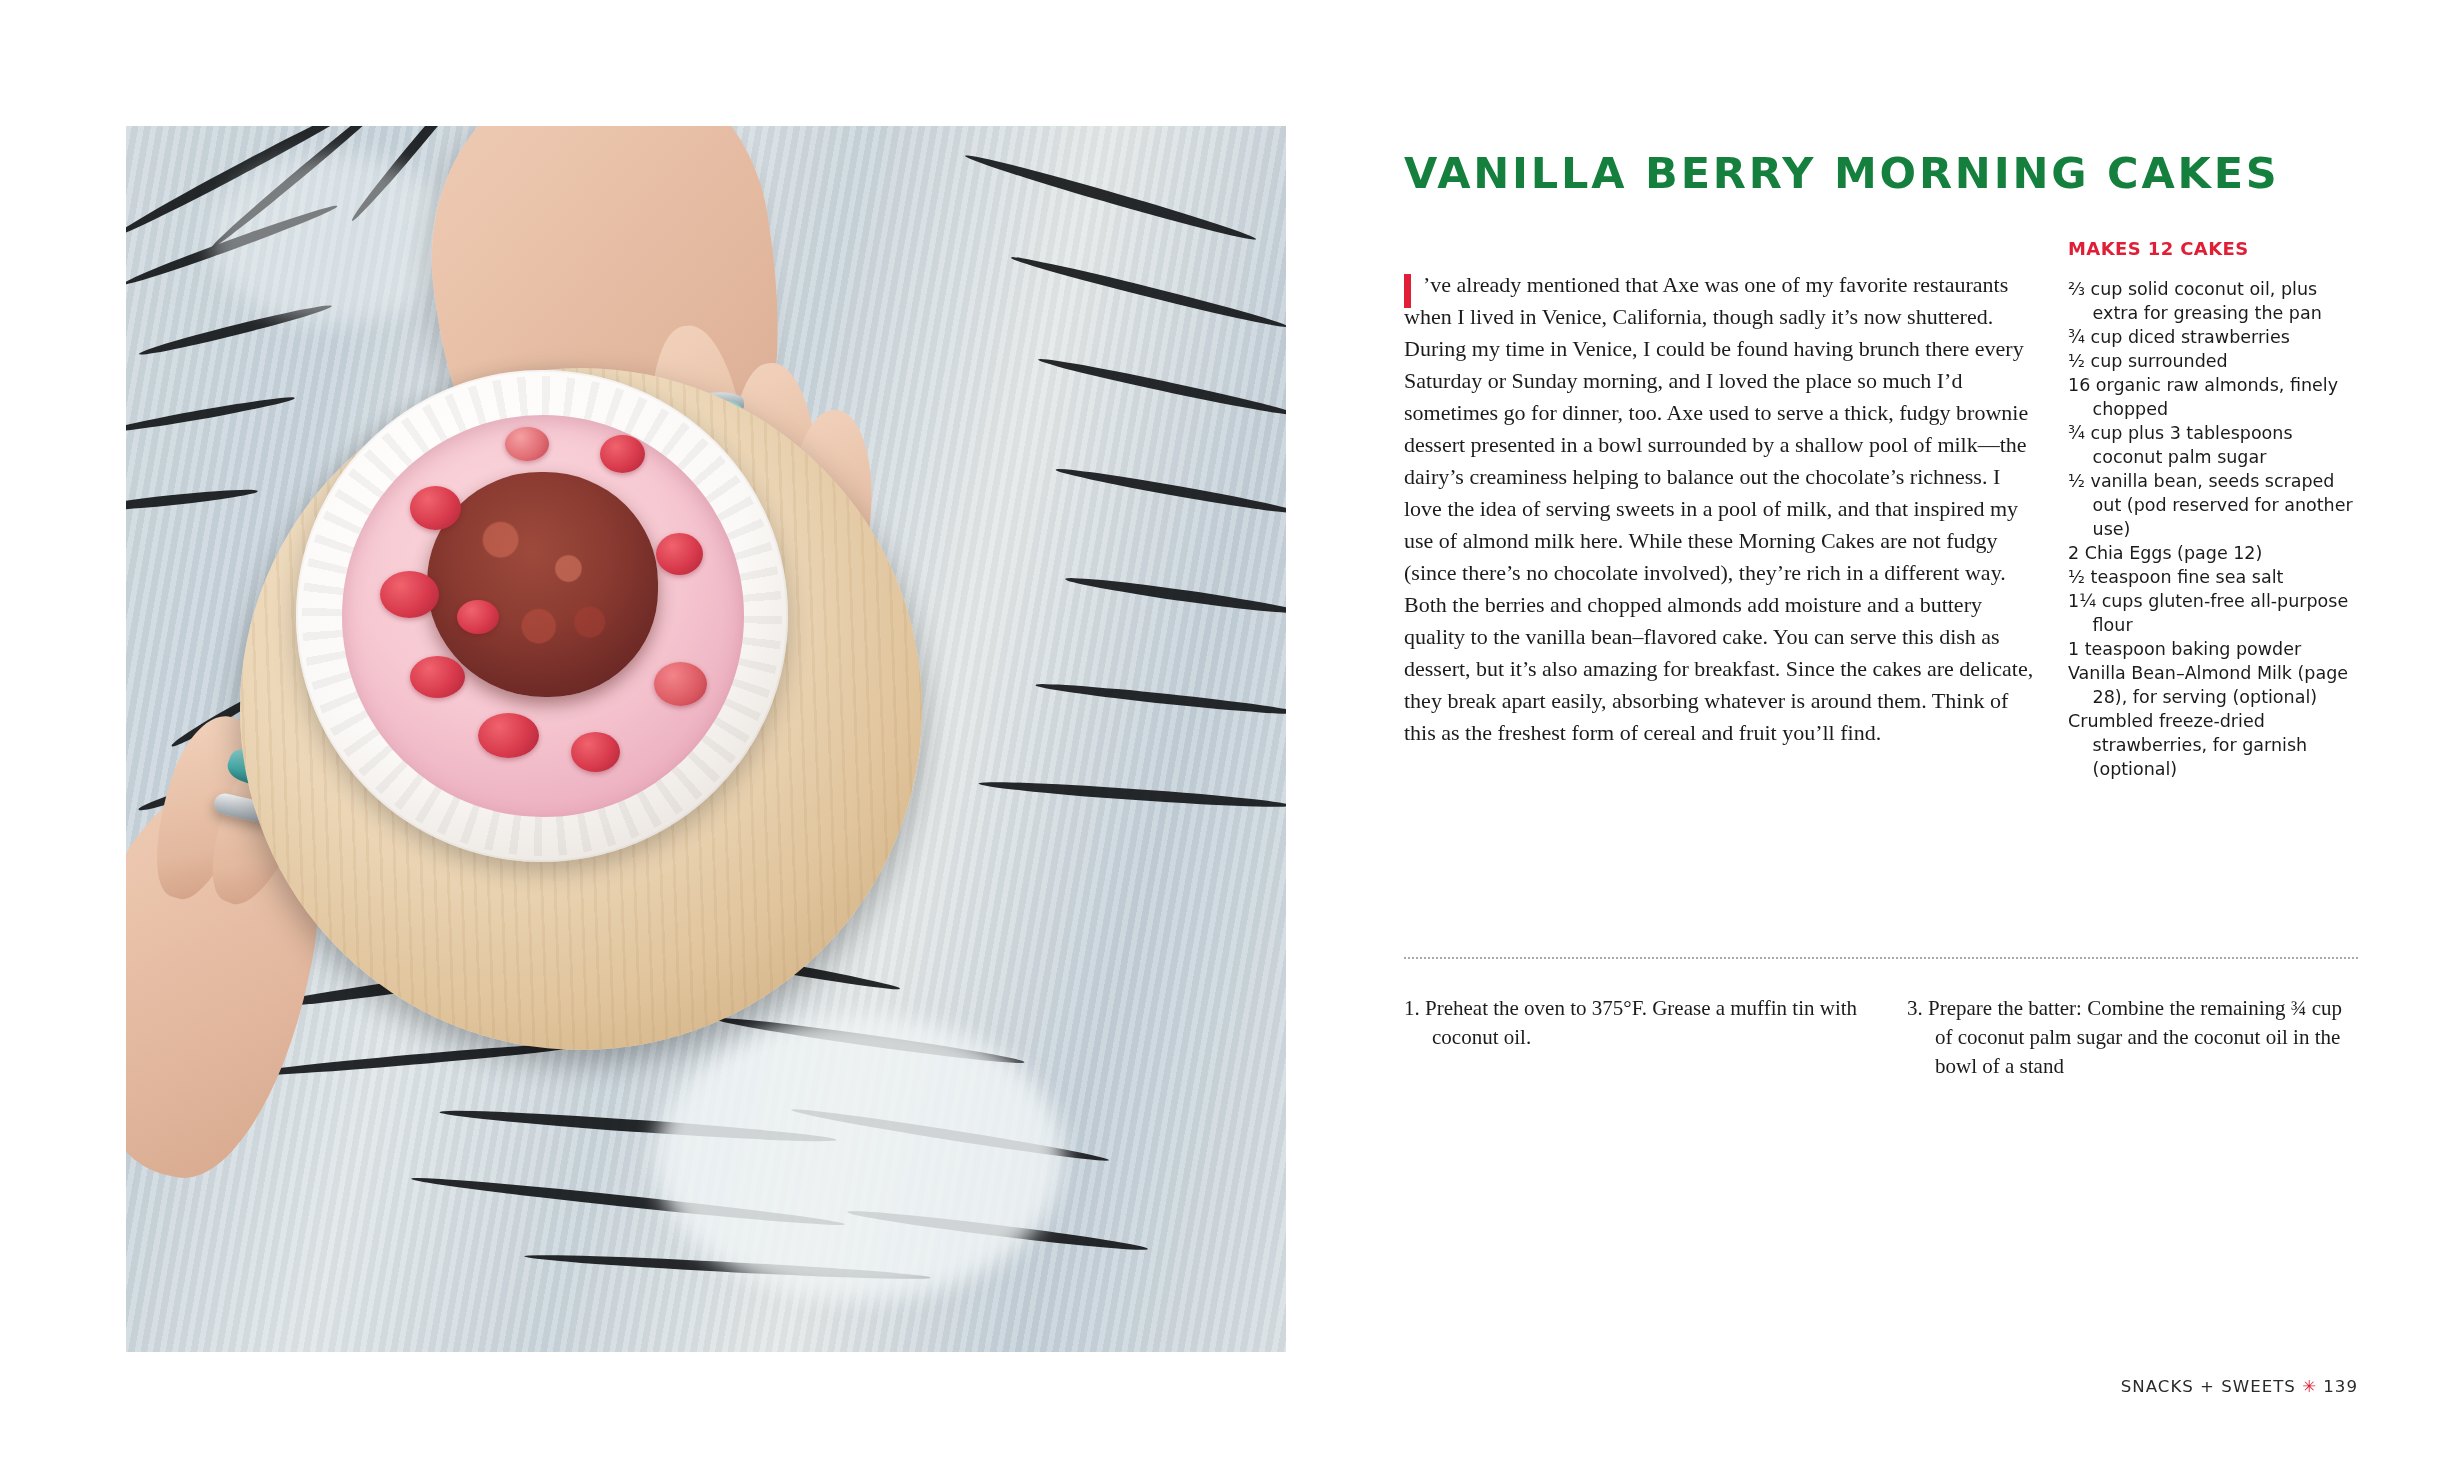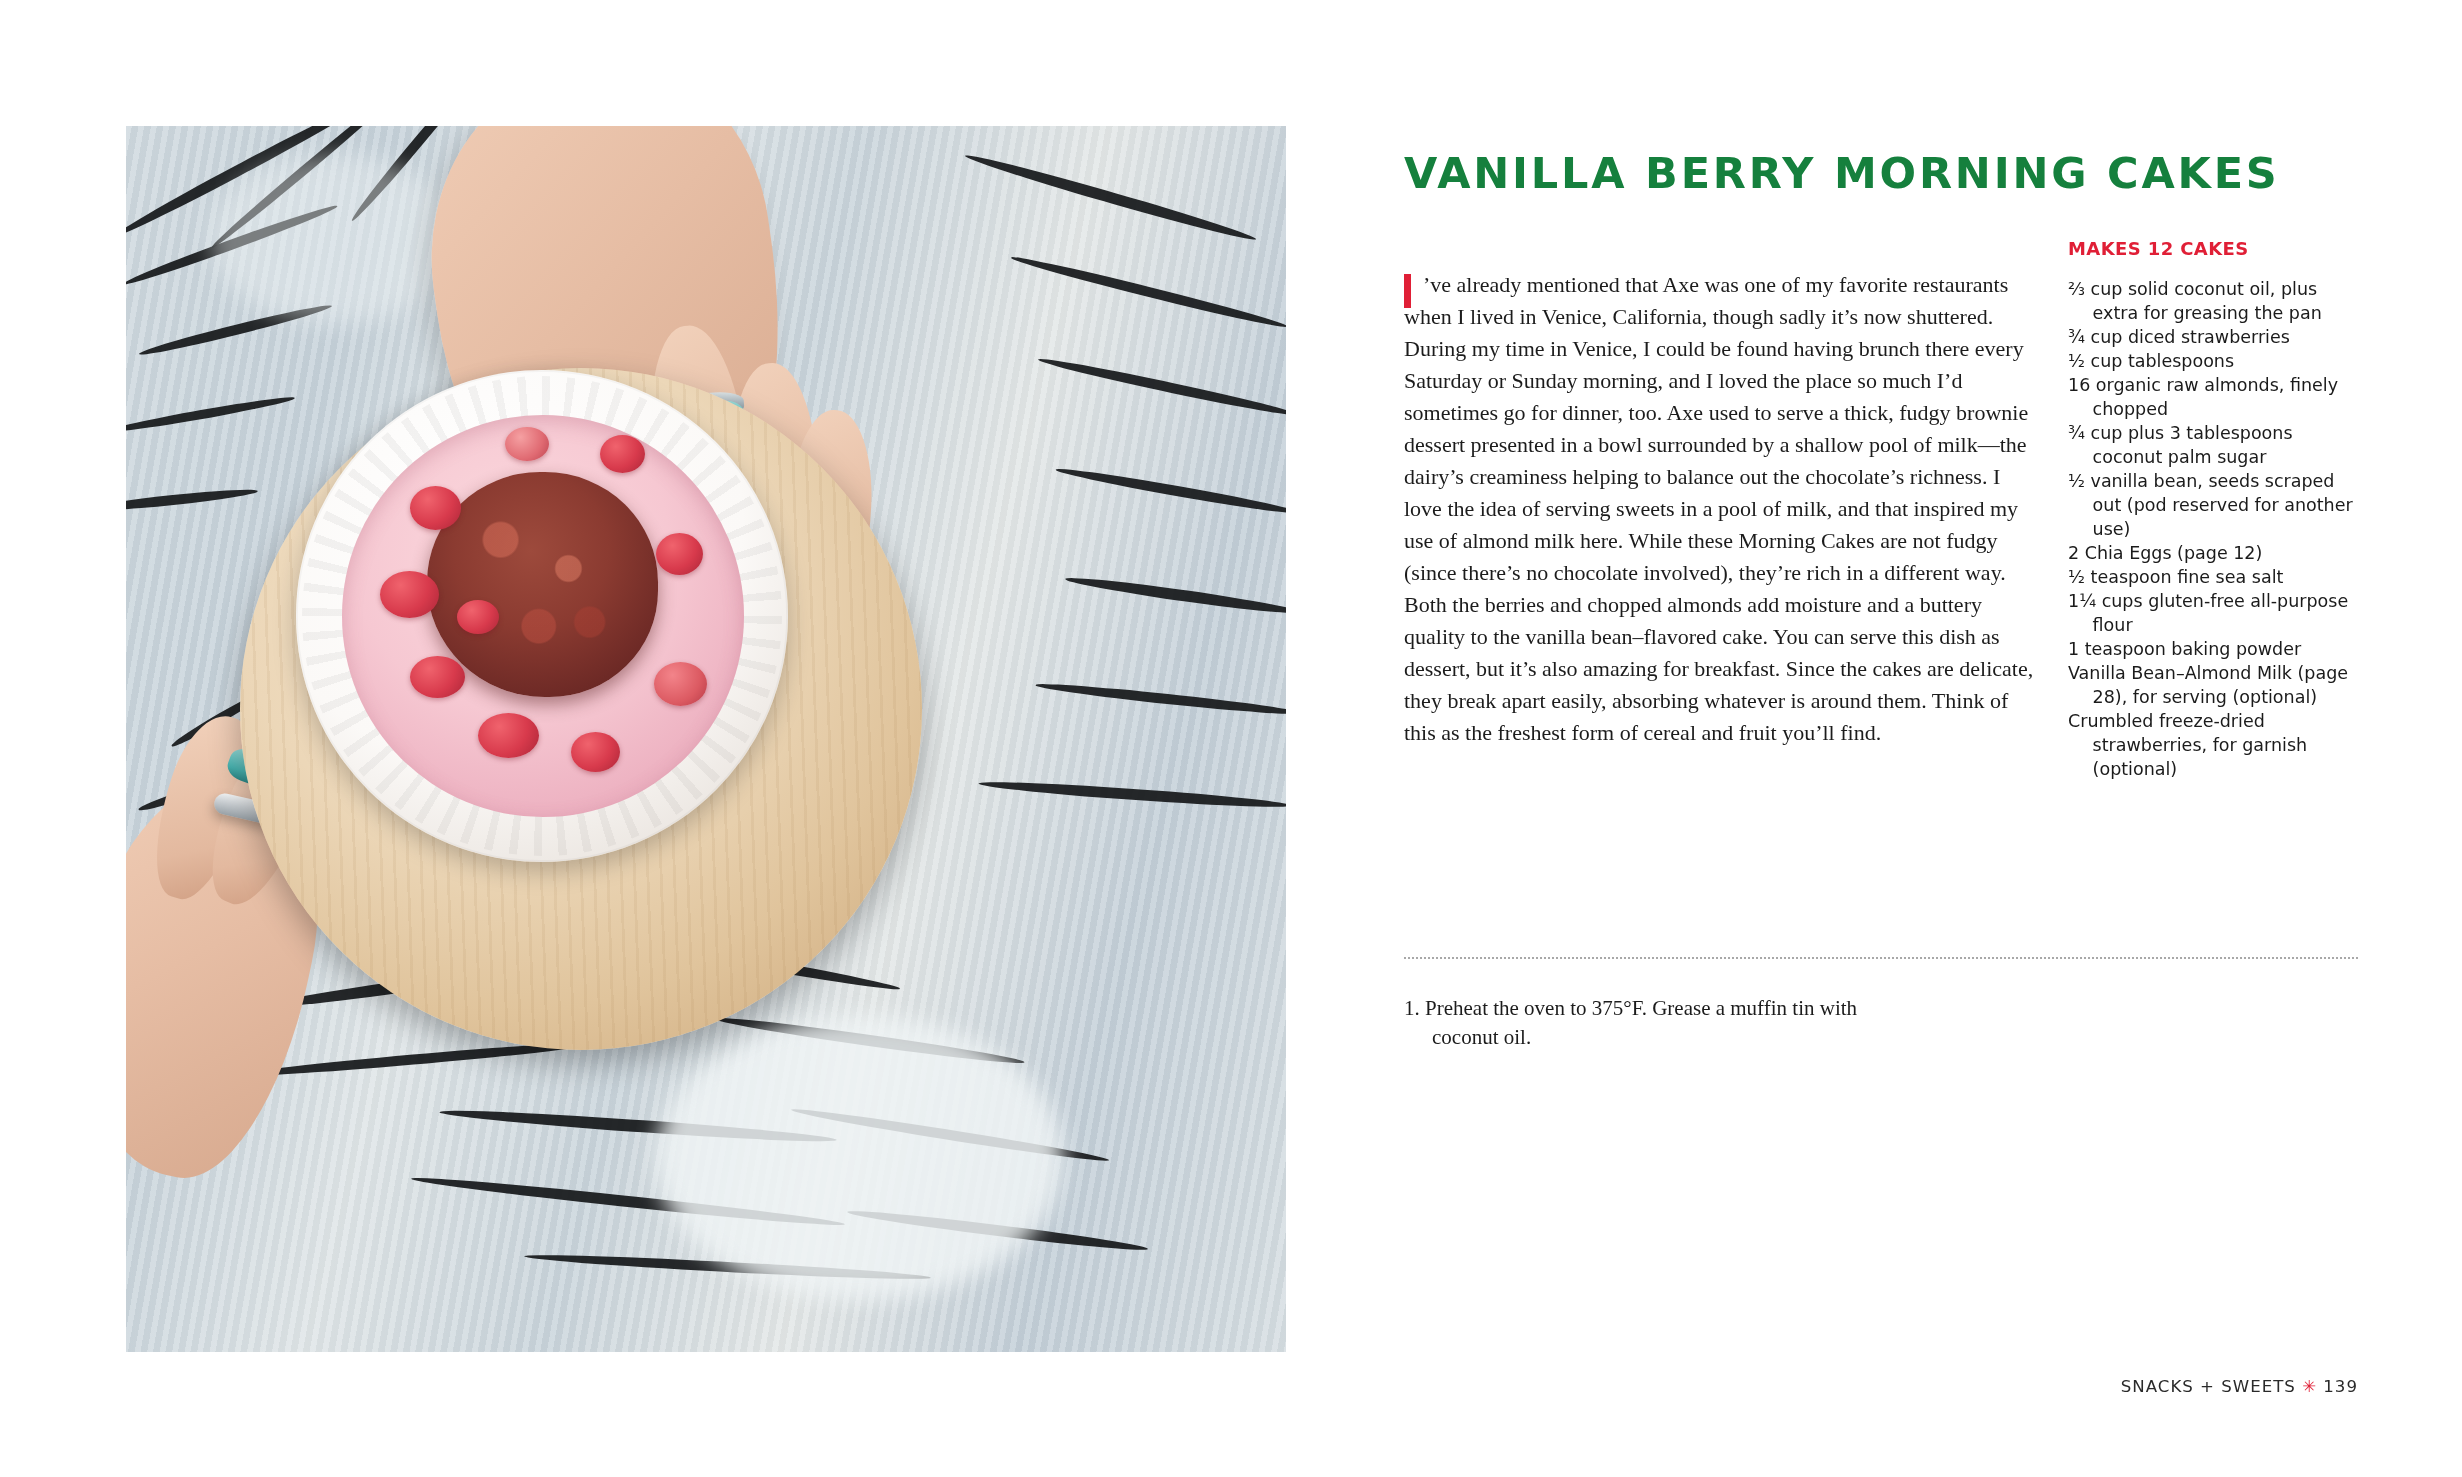--- a/index.html
+++ b/index.html
@@ -367,38 +367,39 @@
     <div class="cols">
       <div class="headnote">
         <span class="dropbar"></span>
         <p class="first">’ve already mentioned that Axe was one of my favorite restaurants when I lived in Venice, California, though sadly it’s now shuttered. During my time in Venice, I could be found having brunch there every Saturday or Sunday morning, and I loved the place so much I’d sometimes go for dinner, too. Axe used to serve a thick, fudgy brownie dessert presented in a bowl surrounded by a shallow pool of milk—the dairy’s creaminess helping to balance out the chocolate’s richness. I love the idea of serving sweets in a pool of milk, and that inspired my use of almond milk here. While these Morning Cakes are not fudgy (since there’s no chocolate involved), they’re rich in a different way. Both the berries and chopped almonds add moisture and a buttery quality to the vanilla bean–flavored cake. You can serve this dish as dessert, but it’s also amazing for breakfast. Since the cakes are delicate, they break apart easily, absorbing whatever is around them. Think of this as the freshest form of cereal and fruit you’ll find.</p>
       </div>
 
       <div class="ingredients">
         <div class="makes">MAKES 12 CAKES</div>
         <p class="ing-item">⅔ cup solid coconut oil, plus extra for greasing the pan</p>
         <p class="ing-item">¾ cup diced strawberries</p>
-        <p class="ing-item">½ cup tablespoons</p>
+        <p class="ing-item">½ cup surrounded</p>
         <p class="ing-item">16 organic raw almonds, finely chopped</p>
         <p class="ing-item">¾ cup plus 3 tablespoons coconut palm sugar</p>
         <p class="ing-item">½ vanilla bean, seeds scraped out (pod reserved for another use)</p>
         <p class="ing-item">2 Chia Eggs (page 12)</p>
         <p class="ing-item">½ teaspoon fine sea salt</p>
         <p class="ing-item">1¼ cups gluten-free all-purpose flour</p>
         <p class="ing-item">1 teaspoon baking powder</p>
         <p class="ing-item">Vanilla Bean–Almond Milk (page 28), for serving (optional)</p>
         <p class="ing-item">Crumbled freeze-dried strawberries, for garnish (optional)</p>
       </div>
     </div>
   </div>
 
   <div class="dotted-rule"></div>
 
   <div class="steps">
     <span class="step">1. Preheat the oven to 375°F. Grease a muffin tin with coconut oil.</span>
+    <span class="step">3. Prepare the batter: Combine the remaining ¾ cup of coconut palm sugar and the coconut oil in the bowl of a stand</span>
   </div>
 
   <div class="footer">
     <span>SNACKS + SWEETS</span>
     <span class="sep">✳</span>
     <span>139</span>
   </div>
 </div>
 
 

